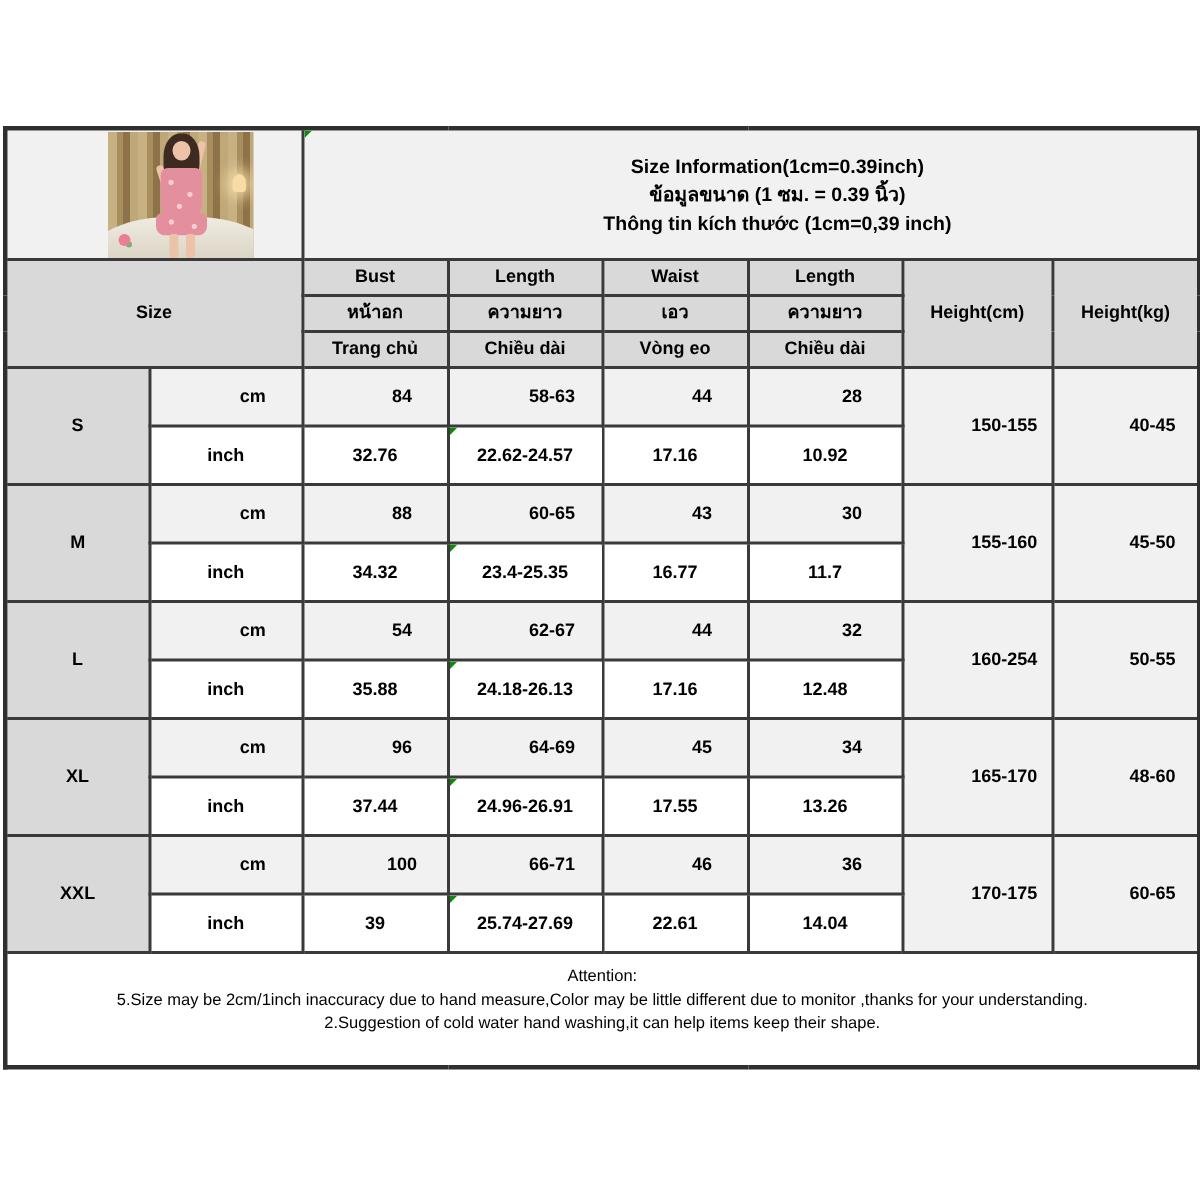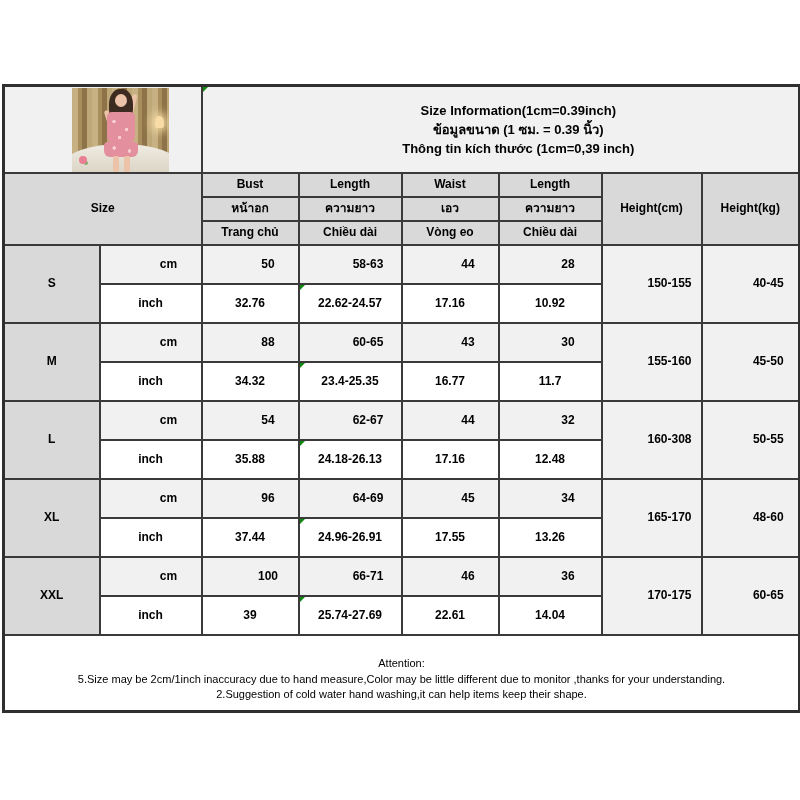--- a/index.html
+++ b/index.html
@@ -23,21 +23,21 @@
   tr.h-hdr{height:24px;}
   tr.h-data{height:39px;}
   tr.h-att{height:76px;}
   .title-cell div{font-size:13px;font-weight:bold;line-height:19px;}
   .size-header{font-size:12px;font-weight:bold;}
   .gmark{position:relative;}
   .gmark::before{
     content:"";position:absolute;top:0;left:0;width:0;height:0;
     border-top:5px solid #0d8a0d;border-right:5px solid transparent;
   }
-  .att-cell{font-weight:normal;font-size:11px;vertical-align:top;padding-top:20px;}
+  .att-cell{font-weight:normal;font-size:11px;vertical-align:top;padding-top:8px;}
   .att-cell div{line-height:15.5px;}
   
   .photo{
     position:relative;width:97px;height:84px;margin:1px auto 0 auto;overflow:hidden;
     background:repeating-linear-gradient(90deg,#c7b183 0 6px,#a88e5d 6px 10px,#8d7347 10px 15px,#bfa878 15px 20px);
   }
   .photo .bed{
     position:absolute;left:-8px;bottom:-4px;width:115px;height:32px;
     background:linear-gradient(#f0ece3,#d9d2c2);border-radius:55% 55% 0 0/70% 70% 0 0;
   }
@@ -144,21 +144,21 @@
     <tr class="h-hdr">
       <td class="bg-dark">Trang chủ</td>
       <td class="bg-dark">Chiều dài</td>
       <td class="bg-dark">Vòng eo</td>
       <td class="bg-dark">Chiều dài</td>
     </tr>
 
     <tr class="h-data">
       <td rowspan="2" class="bg-dark">S</td>
       <td class="bg-light">cm</td>
-      <td class="bg-light">50</td>
+      <td class="bg-light">84</td>
       <td class="bg-light">58-63</td>
       <td class="bg-light">44</td>
       <td class="bg-light">28</td>
       <td rowspan="2" class="bg-light">150-155</td>
       <td rowspan="2" class="bg-light">40-45</td>
     </tr>
     <tr class="h-data">
       <td class="bg-white">inch</td>
       <td class="bg-white">32.76</td>
       <td class="bg-white gmark">22.62-24.57</td>
@@ -184,21 +184,21 @@
       <td class="bg-white">11.7</td>
     </tr>
 
     <tr class="h-data">
       <td rowspan="2" class="bg-dark">L</td>
       <td class="bg-light">cm</td>
       <td class="bg-light">54</td>
       <td class="bg-light">62-67</td>
       <td class="bg-light">44</td>
       <td class="bg-light">32</td>
-      <td rowspan="2" class="bg-light">160-308</td>
+      <td rowspan="2" class="bg-light">160-254</td>
       <td rowspan="2" class="bg-light">50-55</td>
     </tr>
     <tr class="h-data">
       <td class="bg-white">inch</td>
       <td class="bg-white">35.88</td>
       <td class="bg-white gmark">24.18-26.13</td>
       <td class="bg-white">17.16</td>
       <td class="bg-white">12.48</td>
     </tr>
 

